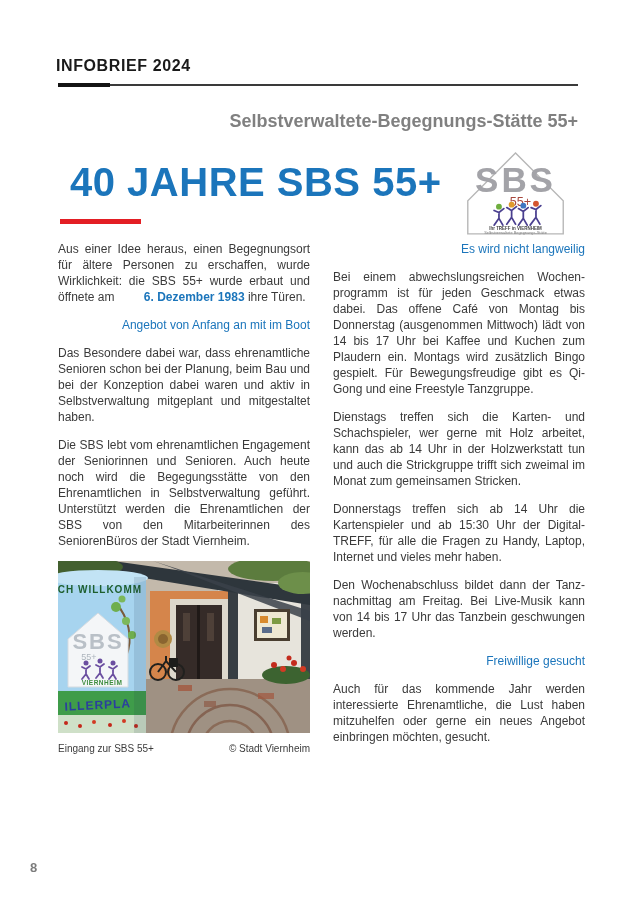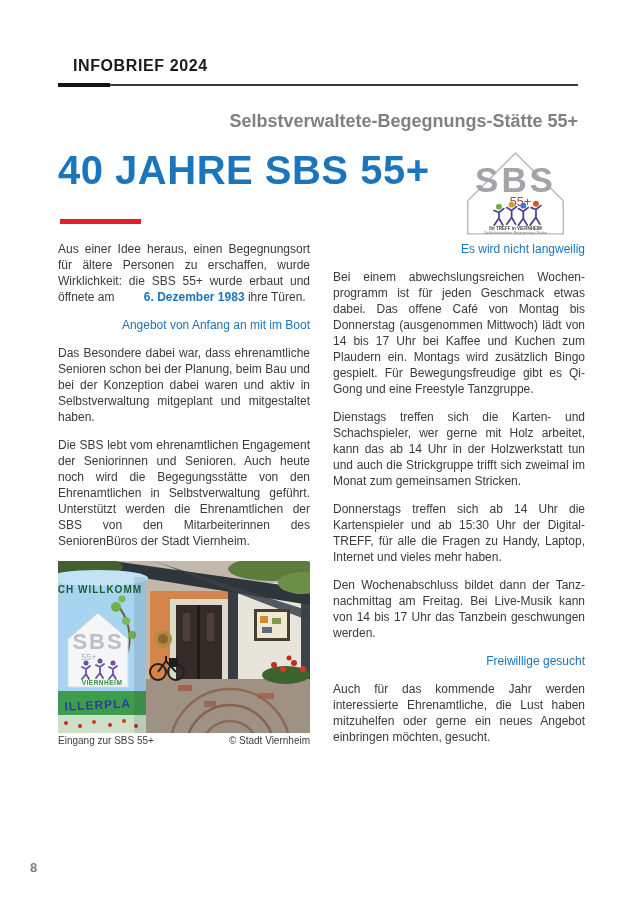--- a/index.html
+++ b/index.html
@@ -2,21 +2,21 @@
 <html lang="de"><head>
 <meta charset="utf-8">
 <style>
   html,body{margin:0;padding:0;background:#ffffff;}
   .page{
     position:relative;width:636px;height:899px;background:#ffffff;
     font-family:"Liberation Sans",sans-serif;color:#333;overflow:hidden;
   }
   
   .header-title{
-    position:absolute;left:73px;top:57px;font-size:16px;font-weight:bold;
+    position:absolute;left:56px;top:57px;font-size:16px;font-weight:bold;
     color:#1a1a1a;letter-spacing:.6px;
   }
   .header-rule{position:absolute;left:58px;top:84px;width:520px;height:2px;background:#3a3a3a;}
   .header-rule-thick{position:absolute;left:58px;top:83px;width:52px;height:4px;background:#141414;}
   
   .subtitle{
     position:absolute;right:58px;top:111px;font-size:18px;font-weight:bold;color:#808080;
   }
   
   .headline{
@@ -28,38 +28,38 @@
   
   .columns{position:absolute;left:58px;top:241px;width:527px;display:flex;gap:23px;}
   .col{width:252px;font-size:12px;line-height:16px;text-align:justify;color:#3a3a3a;}
   .col p{margin:0 0 12px 0;hyphens:manual;-webkit-hyphens:manual;}
   .blue-heading{color:#1b75bb;font-weight:normal;margin:0 0 12px 0;text-align:right;}
   .blue-inline{color:#1b75bb;font-weight:bold;padding-left:26px;}
   
   .photo-figure{margin:6px 0 0 0;width:252px;}
   .photo-frame{width:252px;height:172px;overflow:hidden;display:block;}
   .photo-caption{
-    display:flex;justify-content:space-between;margin-top:0;
+    display:flex;justify-content:space-between;margin-top:8px;
     font-size:10px;color:#3c3c3c;text-align:left;
   }
   
   .page-number{position:absolute;left:30px;top:860px;font-size:13px;font-weight:bold;color:#7c7c7c;}
 </style>
 </head>
 <body>
 
 <div class="page">
 
   <div class="header-title">INFOBRIEF 2024</div>
   <div class="header-rule"></div>
   <div class="header-rule-thick"></div>
 
   <div class="subtitle">Selbstverwaltete-Begegnungs-Stätte 55+</div>
 
-  <h1 class="headline" style="margin:0;">40 JAHRE SBS 55+</h1>
+  <h1 class="headline" style="margin:12px;">40 JAHRE SBS 55+</h1>
 
   <div class="logo">
     <svg width="112" height="86" viewBox="0 0 115 88">
       <path d="M8 86 L8 52 L57 3 L106 52 L106 86 Z" fill="#ffffff" stroke="#b6b6b6" stroke-width="1.4"></path>
       <text x="57" y="43" text-anchor="middle" font-size="36" font-weight="bold" fill="#a3a3a8" letter-spacing="3">SBS</text>
       <text x="62" y="57" text-anchor="middle" font-size="13" fill="#a8473d">55+</text>
       <g stroke="#4a3f8f" stroke-width="1.8" fill="none" stroke-linecap="round">
         <circle cx="40" cy="58" r="3" fill="#6fae3f" stroke="none"></circle>
         <path d="M35 62 L40 64 L45 60 M40 64 L40 70 M40 70 L35 77 M40 70 L44 77"></path>
         <circle cx="53" cy="56" r="3" fill="#e09b2d" stroke="none"></circle>

